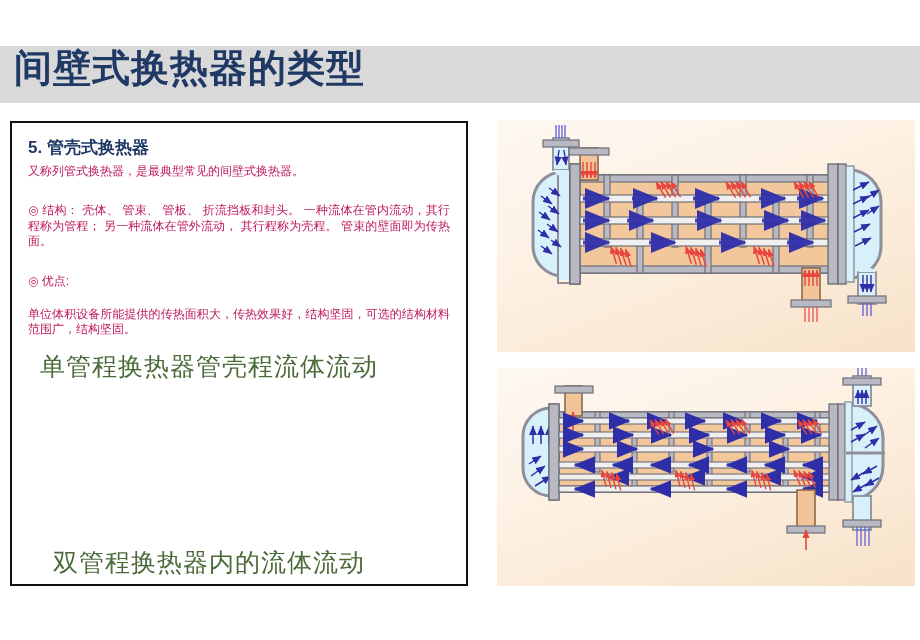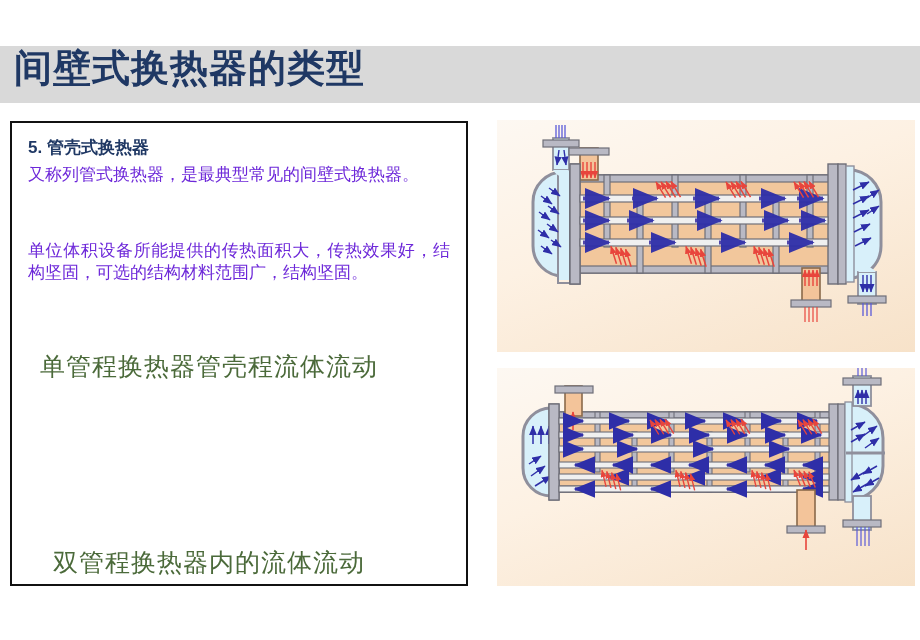--- a/index.html
+++ b/index.html
@@ -25,21 +25,21 @@
   .textbox{
     position:absolute;left:10px;top:121px;width:458px;height:465px;
     background:#ffffff;border:2px solid #111111;box-sizing:border-box;
     padding:14px 16px 10px 16px;
   }
   .tb-heading{
     font-size:17px;font-weight:bold;color:#1f3864;
     margin:0 0 5px 0;line-height:1.3;
   }
   .tb-para{
-    font-size:17px;color:#6d28d9;line-height:1.28;
+    font-size:12px;color:#be185d;line-height:1.28;
     margin:0 0 6px 0;text-align:justify;
   }
   .tb-gap{height:18px;}
   .tb-gap-sm{height:12px;}
 
   
   .panel{
     position:absolute;left:497px;width:418px;
     background:linear-gradient(160deg,#fdf8f2 0%,#fdf1e3 42%,#f7e2c9 100%);
     overflow:hidden;
@@ -62,21 +62,23 @@
 
 <div class="slide">
 
   <div class="title-band"></div>
   <div class="title-text">间壁式换热器的类型</div>
 
   <div class="textbox">
     <div class="tb-heading">5. 管壳式换热器</div>
     <div class="tb-para">又称列管式换热器，是最典型常见的间壁式换热器。</div>
     <div class="tb-gap"></div>
+    <div class="tb-para">◎ 结构： 壳体、 管束、 管板、 折流挡板和封头。 一种流体在管内流动，其行程称为管程； 另一种流体在管外流动， 其行程称为壳程。 管束的壁面即为传热面。</div>
     <div class="tb-gap"></div>
+    <div class="tb-para">◎ 优点:</div>
     <div class="tb-gap-sm"></div>
     <div class="tb-para">单位体积设备所能提供的传热面积大，传热效果好，结构坚固，可选的结构材料范围广，结构坚固。</div>
   </div>
 
   <div class="panel" id="panel-top">
     <svg width="418" height="232" viewBox="0 0 418 232">
       <defs>
         <marker id="abT" markerWidth="7" markerHeight="7" refX="6" refY="2.6" orient="auto">
           <path d="M0,0 L6.4,2.6 L0,5.2 z" fill="#2e2ea8"></path>
         </marker>

